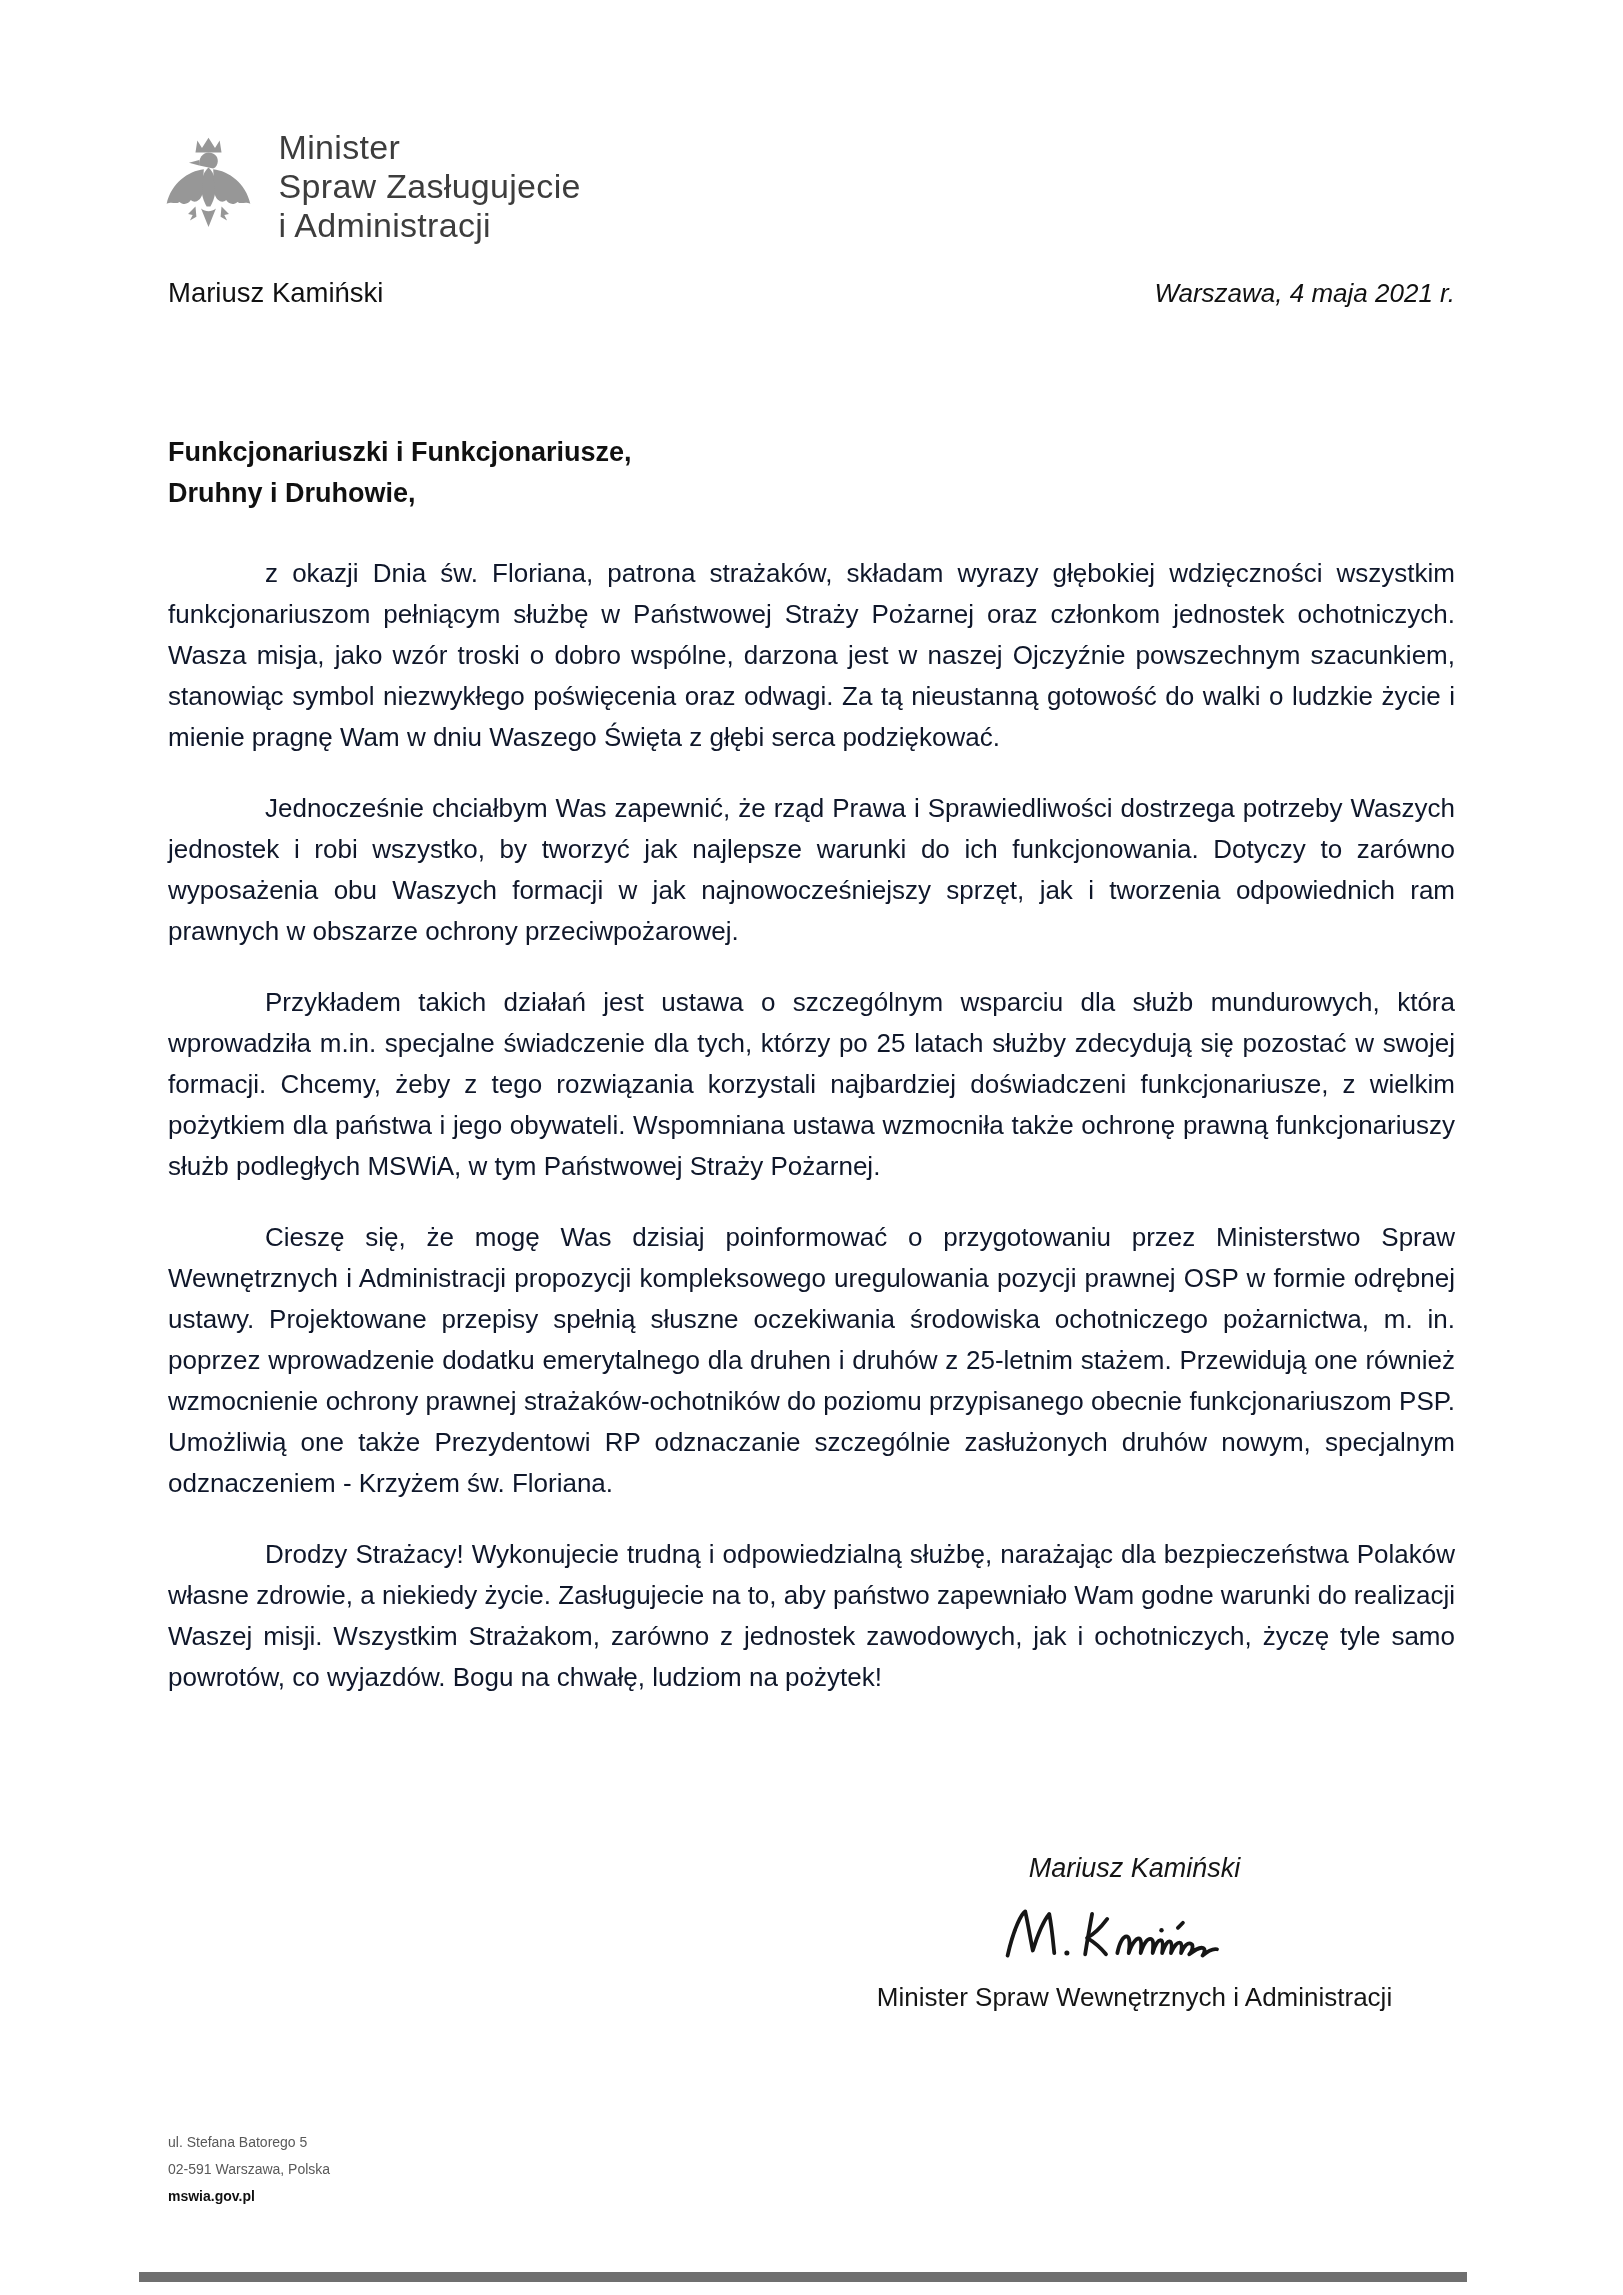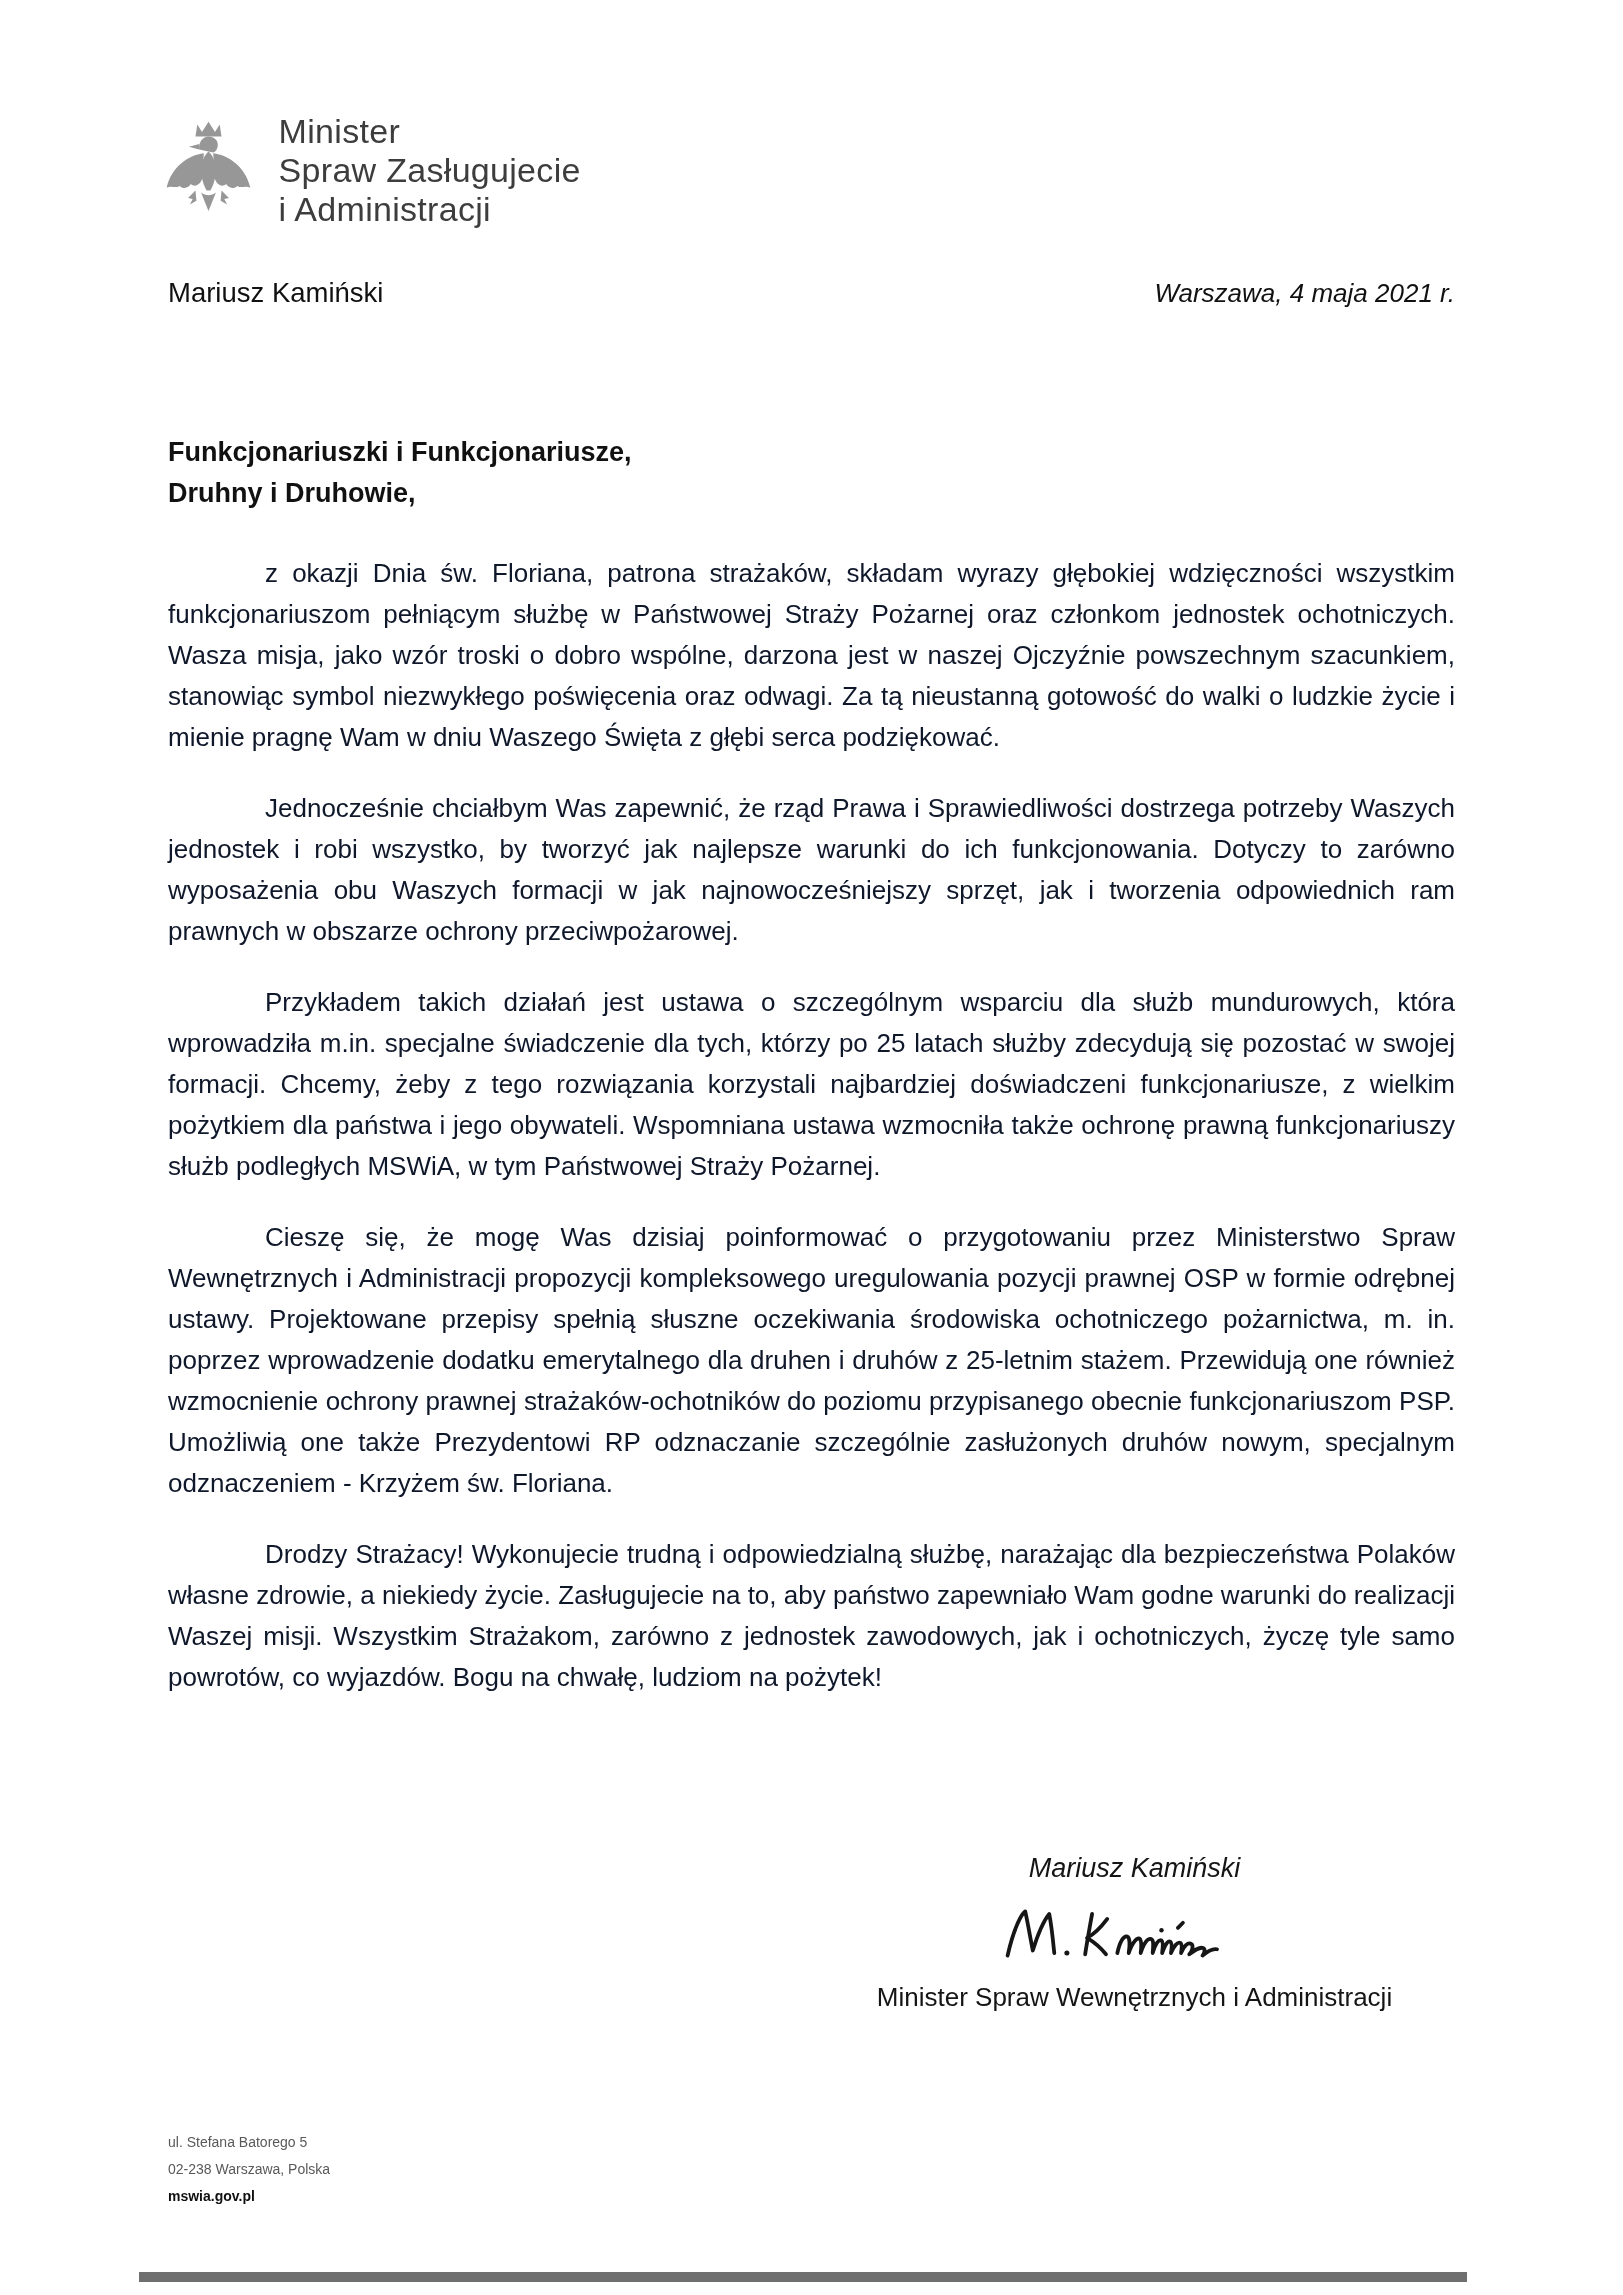--- a/index.html
+++ b/index.html
@@ -11,21 +11,21 @@
     margin: 0 auto;
     background: #ffffff;
     font-family: "Liberation Sans", sans-serif;
     color: #1a1a1a;
     overflow: hidden;
   }
 
   
   .masthead {
     position: absolute;
-    top: 112px;
+    top: 128px;
     left: 162px;
     display: flex;
     align-items: center;
     gap: 23.6px;
   }
   .eagle-svg { width: 93px; height: 110px; flex: 0 0 auto; }
   .ministry-name {
     font-size: 34px;
     line-height: 39px;
     color: #3d3d3d;
@@ -156,20 +156,20 @@
         <path d="M192 92 C 196 74 202 64 208 66 C 212 68 212 80 210 92 C 216 74 224 66 228 70 C 231 74 230 84 229 92 C 234 76 240 68 246 70 C 250 72 249 82 248 92 C 252 78 257 70 262 72 C 265 74 264 84 263 92 C 268 78 272 72 276 74 C 279 76 278 86 277 92 C 282 80 288 74 292 76 C 295 78 294 86 293 92 C 298 80 304 74 310 78 C 313 82 310 90 306 94 C 314 88 322 82 328 84 C 332 86 330 92 327 96 C 334 90 342 84 350 86"></path>
         <circle cx="262" cy="56" r="3.5" fill="#161616" stroke="none"></circle>
         <path d="M288 52 L 296 44"></path>
       </g>
     </svg>
     <div class="sig-title">Minister Spraw Wewnętrznych i Administracji</div>
   </div>
 
   <footer class="footer">
     <div>ul. Stefana Batorego 5</div>
-    <div>02-238 Warszawa, Polska</div>
+    <div>02-591 Warszawa, Polska</div>
     <div class="site">mswia.gov.pl</div>
   </footer>
 
   <div class="bottom-bar"></div>
 
 </div>
 
 
 </body></html>

